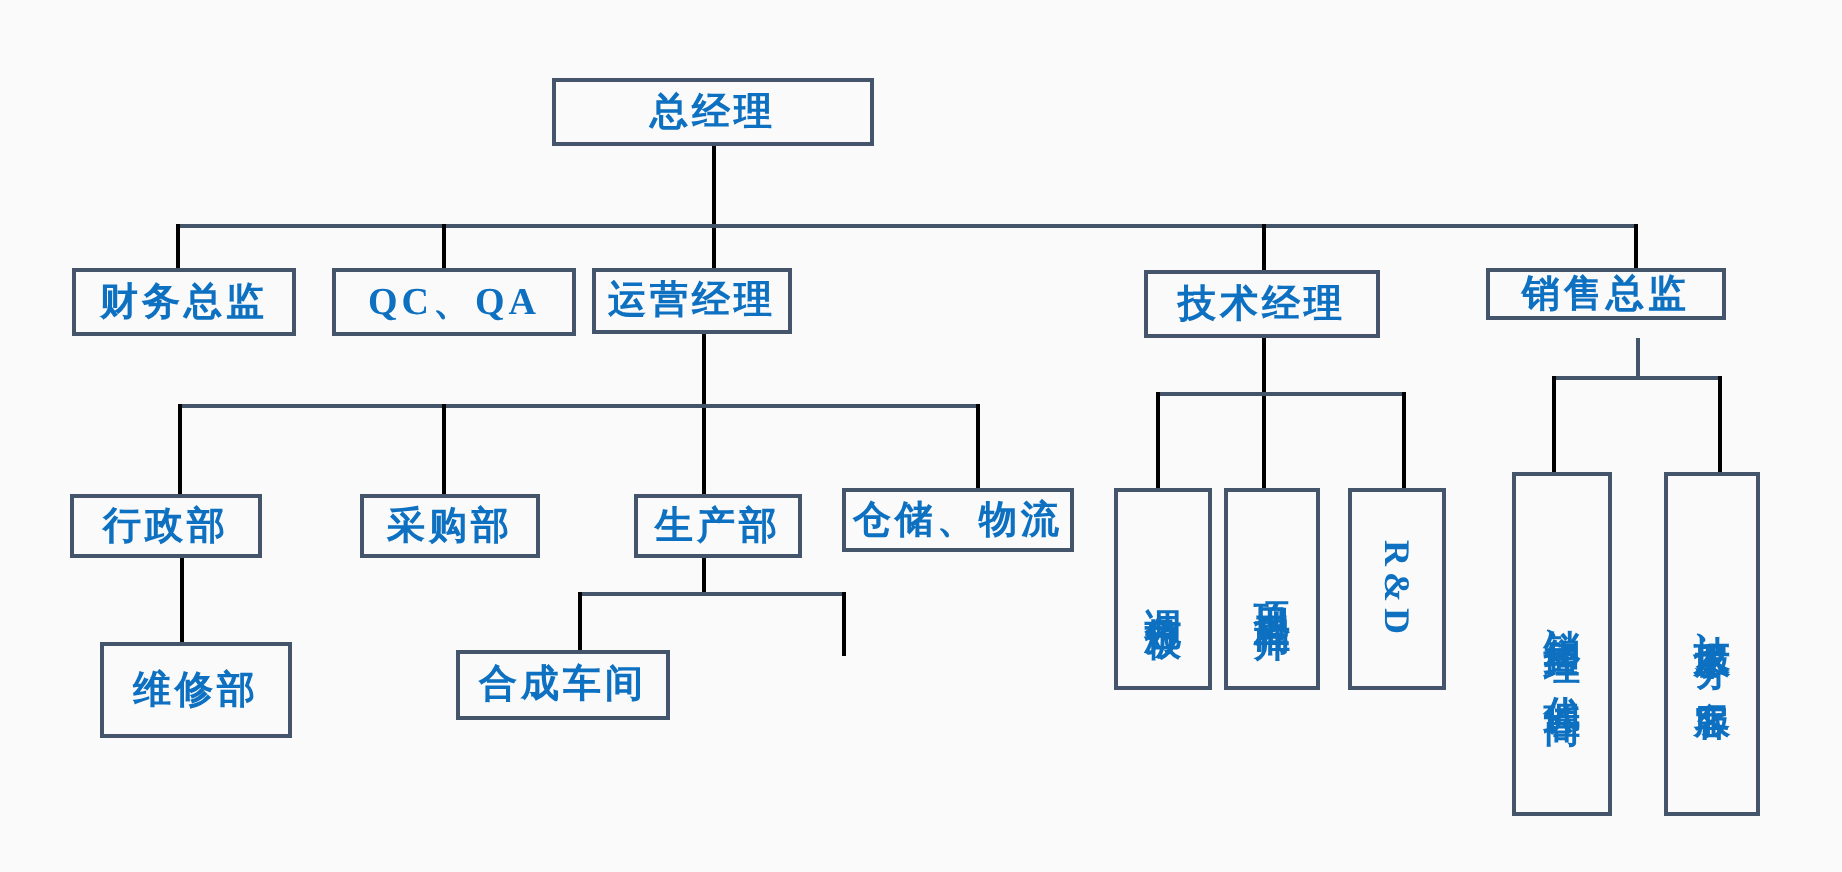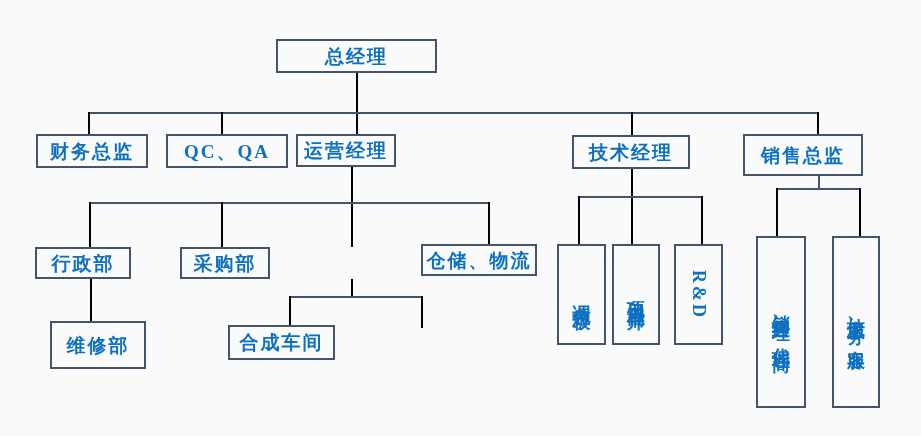--- a/index.html
+++ b/index.html
@@ -85,24 +85,25 @@
   <div class="hline" style="left:776px;top:188px;width:85px;"></div>
   <div class="vline" style="left:776px;top:188px;height:48px;"></div>
   <div class="vline" style="left:859px;top:188px;height:48px;"></div>
 
   <div class="node" style="left:276px;top:39px;width:161px;height:34px;">总经理</div>
 
   <div class="node" style="left:36px;top:134px;width:112px;height:34px;">财务总监</div>
   <div class="node" style="left:166px;top:134px;width:122px;height:34px;">QC、QA</div>
   <div class="node" style="left:296px;top:134px;width:100px;height:33px;">运营经理</div>
   <div class="node" style="left:572px;top:135px;width:118px;height:34px;">技术经理</div>
-  <div class="node" style="left:743px;top:134px;width:120px;height:42px;">销售总监</div>
+  <div class="node" style="left:743px;top:134px;width:120px;height:26px;">销售总监</div>
 
   <div class="node" style="left:35px;top:247px;width:96px;height:32px;">行政部</div>
   <div class="node" style="left:180px;top:247px;width:90px;height:32px;">采购部</div>
+  <div class="node" style="left:317px;top:247px;width:84px;height:32px;">生产部</div>
   <div class="node" style="left:421px;top:244px;width:116px;height:32px;">仓储、物流</div>
 
   <div class="node" style="left:50px;top:321px;width:96px;height:48px;">维修部</div>
   <div class="node" style="left:228px;top:325px;width:107px;height:35px;">合成车间</div>
 
   <div class="node vert" style="left:557px;top:244px;width:49px;height:101px;">调色打板</div>
   <div class="node vert" style="left:612px;top:244px;width:48px;height:101px;">项目工程师</div>
   <div class="node vert" style="left:674px;top:244px;width:49px;height:101px;">R&amp;D</div>
 
   <div class="node vert" style="left:756px;top:236px;width:50px;height:172px;">销售经理、代理商</div>

